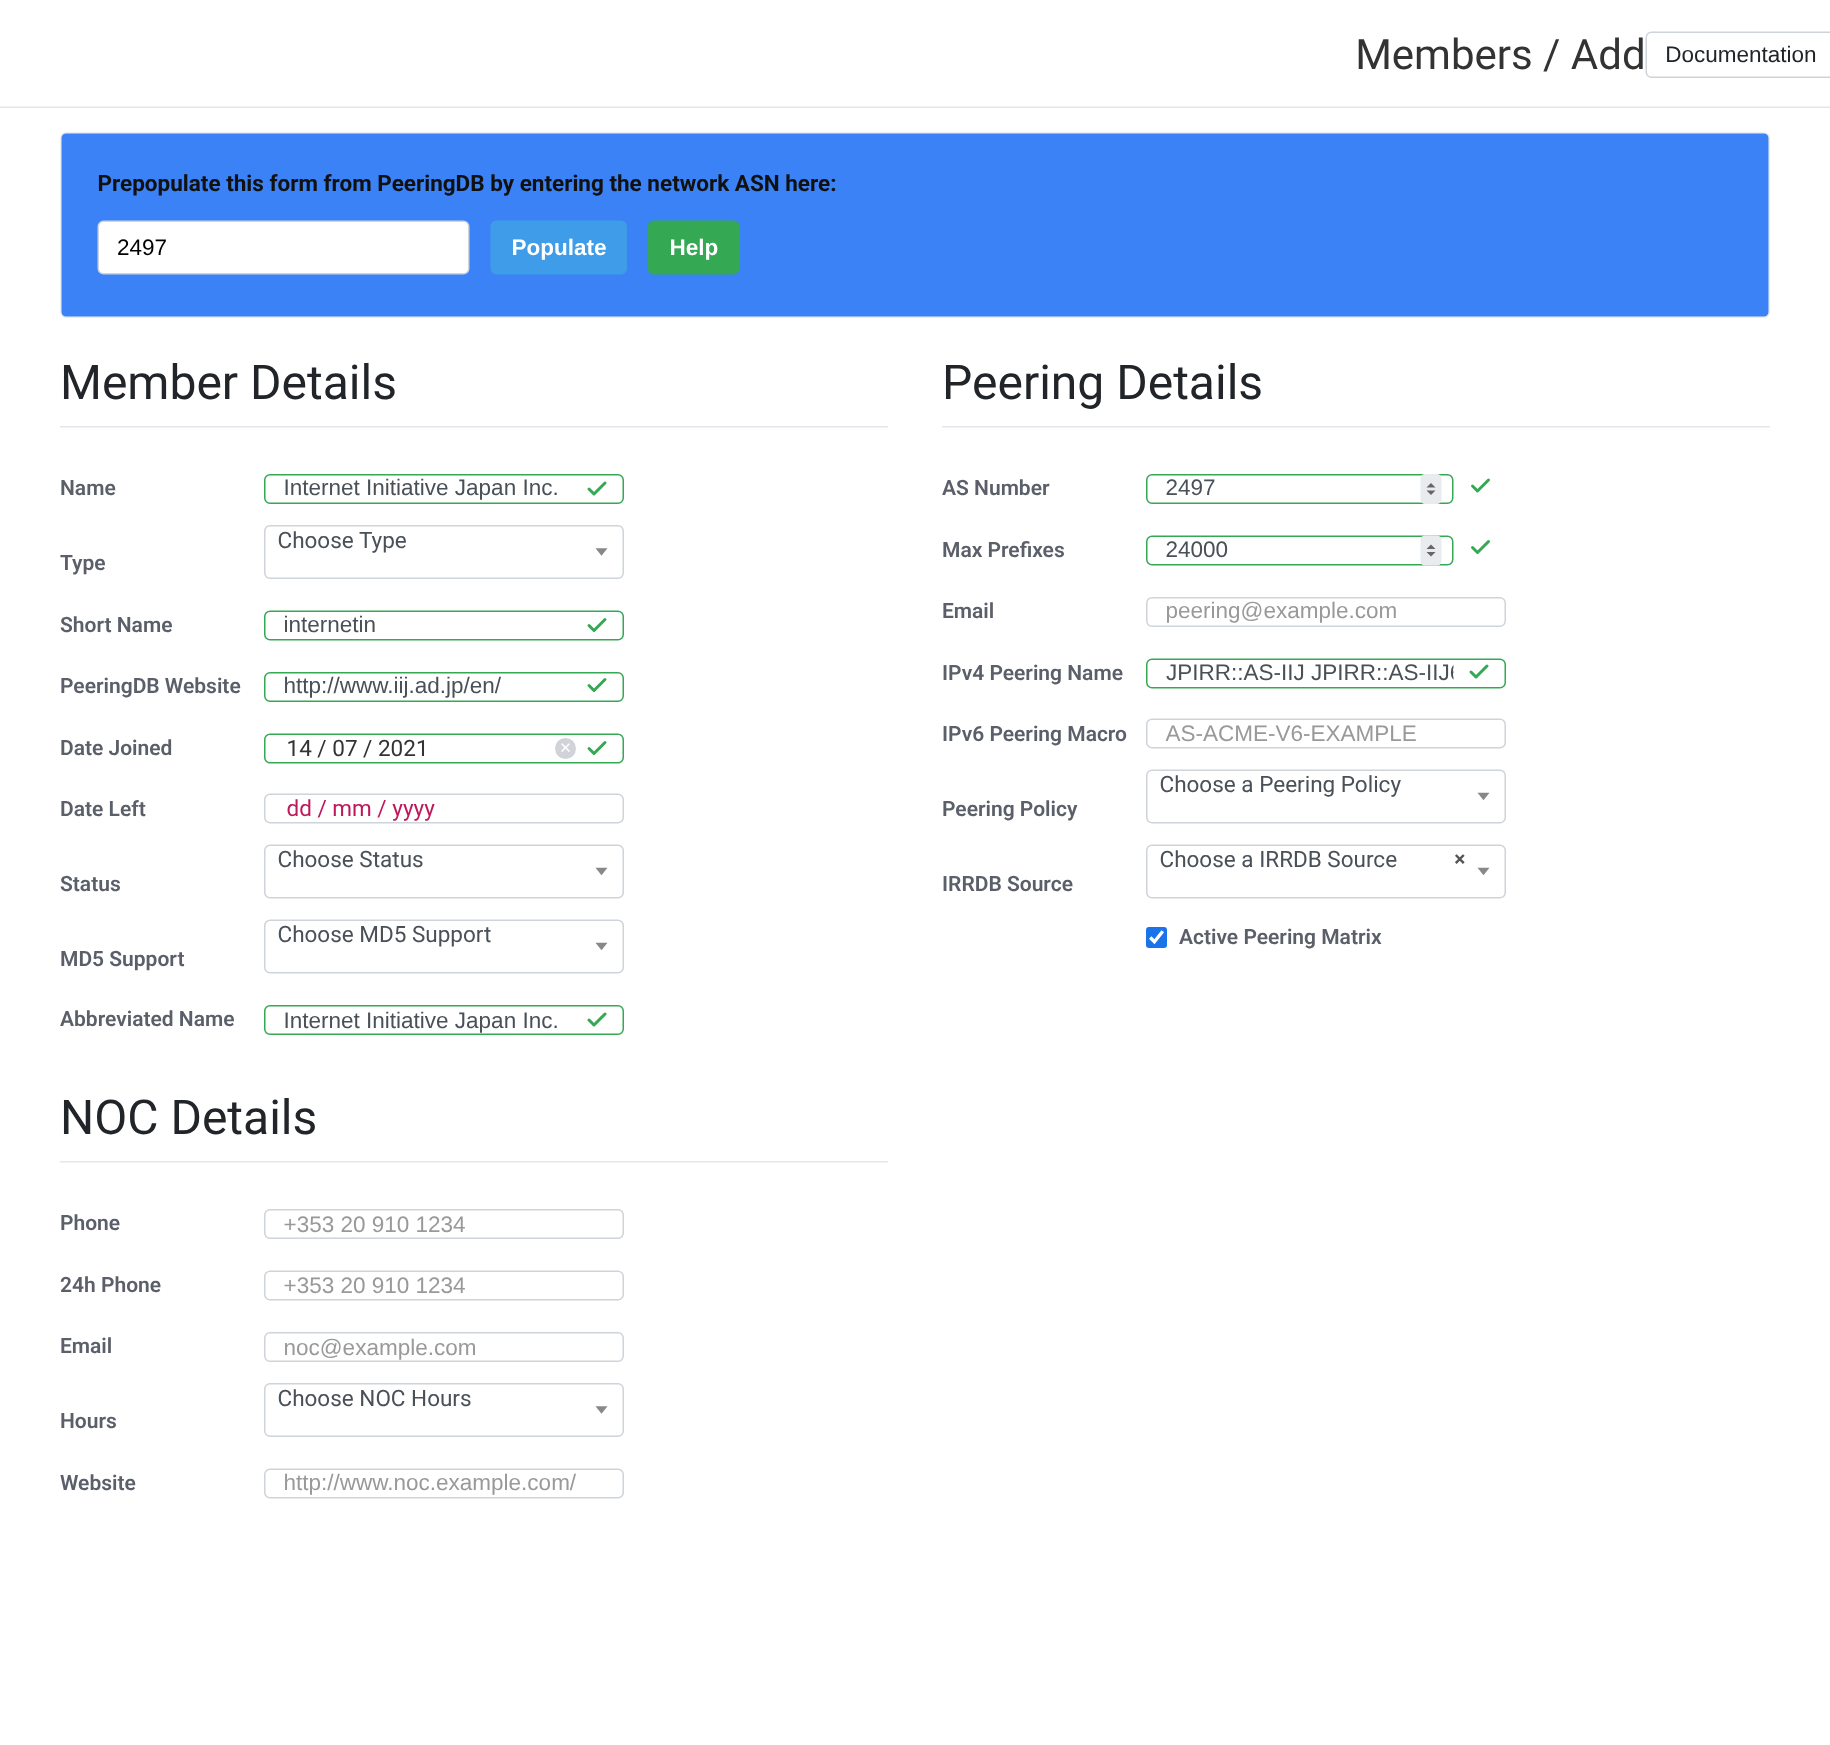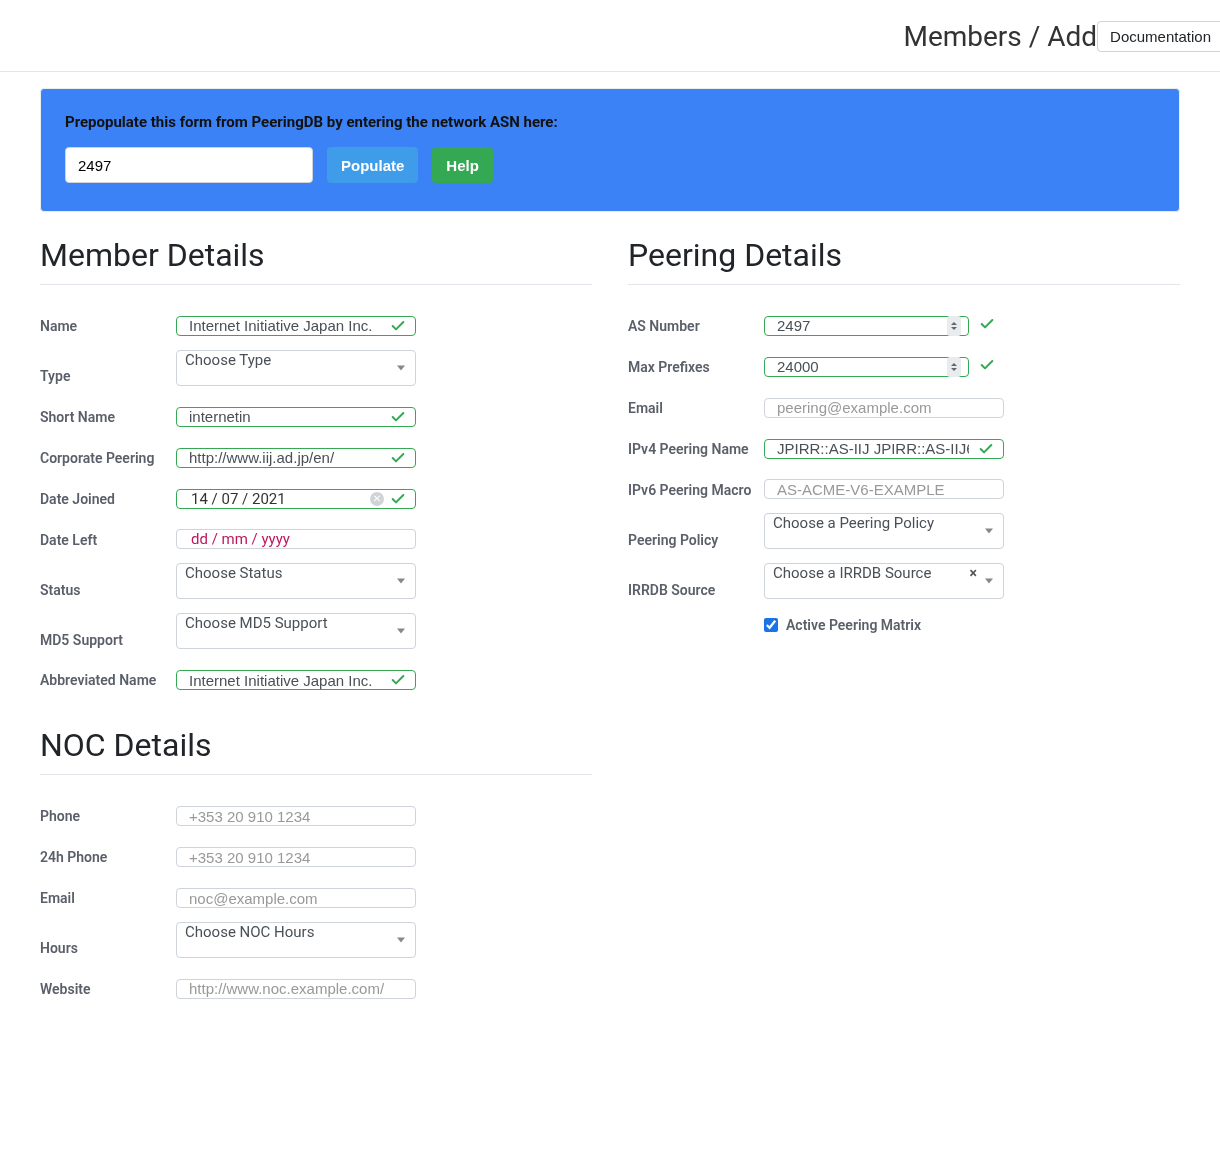--- a/index.html
+++ b/index.html
@@ -283,21 +283,21 @@
           <input class="form-control valid" value="internetin" style="">
           <span class="check-icon">
             <svg width="16" height="16" viewBox="0 0 24 24" fill="none" stroke="currentColor" stroke-width="3" stroke-linecap="round" stroke-linejoin="round">
                 <polyline points="20 6 9 17 4 12"></polyline>
               </svg>
           </span>
         </div>
       </div>
 
       <div class="form-row">
-        <div class="form-label">Corporate Peering</div>
+        <div class="form-label">PeeringDB Website</div>
         <div class="form-control-wrap">
           <input class="form-control valid" value="http://www.iij.ad.jp/en/" style="">
           <span class="check-icon">
             <svg width="16" height="16" viewBox="0 0 24 24" fill="none" stroke="currentColor" stroke-width="3" stroke-linecap="round" stroke-linejoin="round">
                 <polyline points="20 6 9 17 4 12"></polyline>
               </svg>
           </span>
         </div>
       </div>
 

